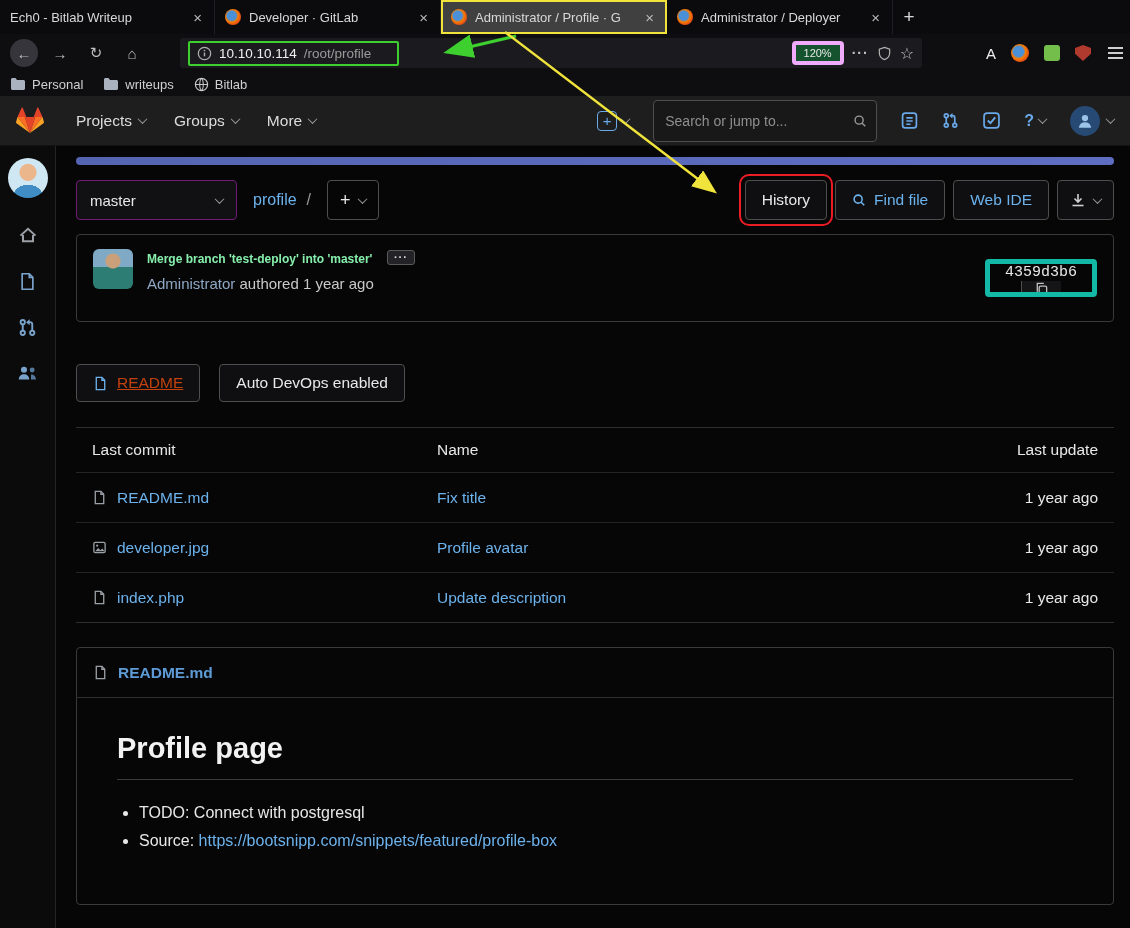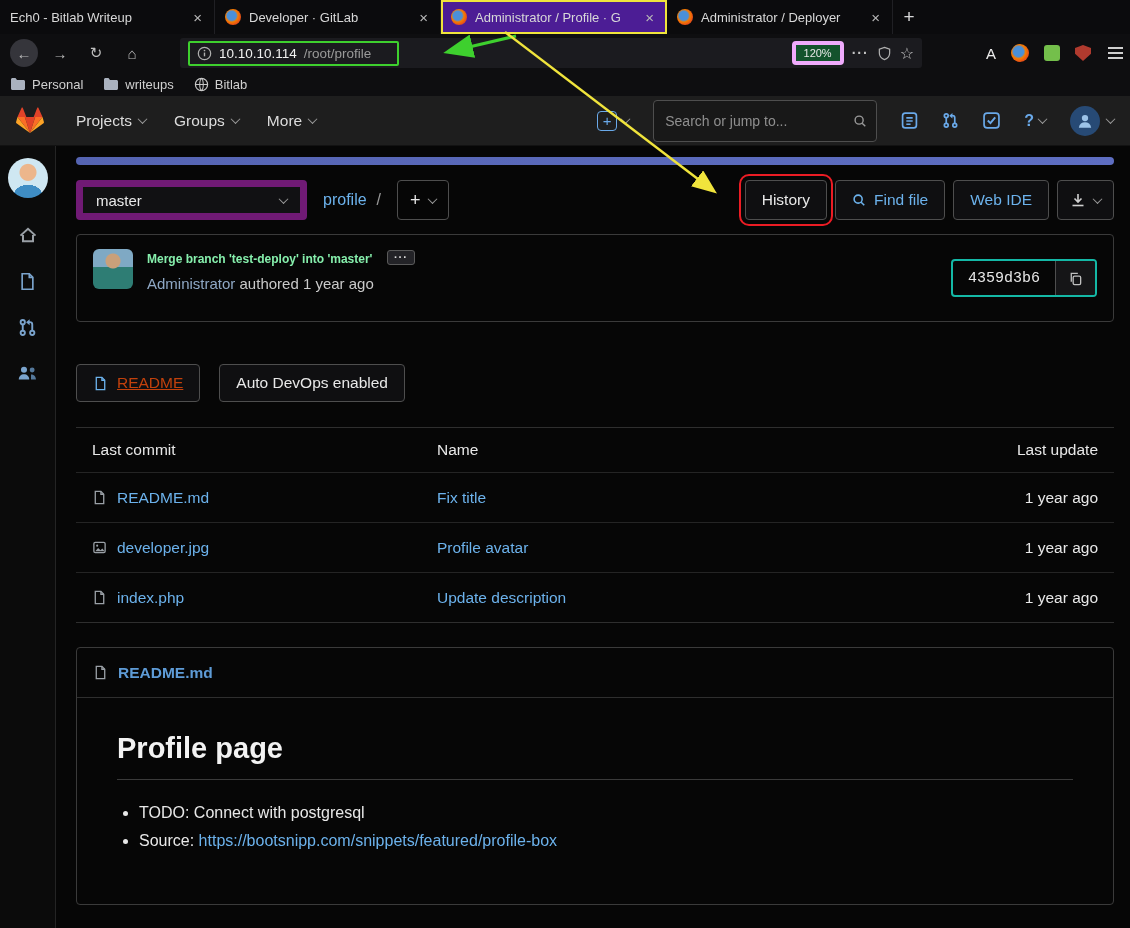--- a/index.html
+++ b/index.html
@@ -5,21 +5,21 @@
   * { box-sizing: border-box; }
   html,body { margin:0; padding:0; background:#000; }
   body { font-family:"Liberation Sans", sans-serif; }
   .stage { position:relative; width:1130px; height:928px; background:#050505; overflow:hidden; }
 
   
   .tabbar { height:34px; background:#0b0b0d; display:flex; align-items:stretch; }
   .tab { width:226px; display:flex; align-items:center; gap:8px; padding:0 10px; color:#d8d8d8;
          font-size:13px; border-right:1px solid #202024; position:relative; }
   .tab.first { width:215px; }
-  .tab.active { background:#4c1d95; box-shadow:inset 0 2px 0 #8ab4f8; }
+  .tab.active { background:#404040; box-shadow:inset 0 2px 0 #8ab4f8; }
   .tab.annot-yellow { outline:2px solid #f0e43c; outline-offset:-2px; z-index:30; }
   .tab-title { flex:1; white-space:nowrap; overflow:hidden; text-overflow:ellipsis; }
   .tab-close { color:#b8b8b8; font-size:15px; padding:0 2px; }
   .favicon { width:16px; height:16px; border-radius:50%; flex:none;
     background: radial-gradient(circle at 42% 42%, #4a90d9 0 34%, #f57c00 48%, #e64a19 72%, #ffca28 100%); }
   .favicon.big { width:18px; height:18px; }
   .newtab { width:32px; display:flex; align-items:center; justify-content:center; color:#d8d8d8; font-size:19px; }
 
   
   .toolbar { height:38px; background:#0e0e10; display:flex; align-items:center; padding:0 10px; gap:8px; }
@@ -83,21 +83,21 @@
       radial-gradient(circle at 50% 36%, #ecb68c 0 8px, rgba(0,0,0,0) 9px),
       radial-gradient(ellipse 14px 10px at 50% 92%, #3f8dc4 0 99%, rgba(0,0,0,0) 100%),
       #cfe7f2; }
   .side-icon { display:flex; }
 
   .main { flex:1; padding:11px 16px 0 20px; min-width:0; }
   .loadbar { height:8px; border-radius:4px; background:linear-gradient(90deg,#5564b2,#5e6ec2);
              margin-bottom:14px; }
 
   .filebar { display:flex; align-items:center; gap:16px; margin-bottom:13px; height:42px; }
-  .branch-select { width:231px; height:40px; border:7px solid #701a75; border-radius:4px;
+  .branch-select { width:161px; height:40px; border:1px solid #701a75; border-radius:4px;
                    background:#111113; color:#e8e8e8; display:flex; align-items:center;
                    justify-content:space-between; padding:0 13px; font-size:15px; }
   .crumbs { font-size:16px; }
   .crumb-link { color:#6cb2ec; text-decoration:none; }
   .crumb-sep { color:#9a9a9a; margin-left:10px; }
   .plus-dd { height:40px; border:1px solid #4e4e4e; border-radius:4px; display:inline-flex;
              align-items:center; gap:8px; padding:0 12px; color:#e8e8e8; }
   .plus-dd .plus { font-size:18px; line-height:1; color:#e8e8e8; }
   .right-btns { margin-left:auto; display:flex; gap:8px; }
   .btn { height:40px; border:1px solid #4e4e4e; background:#0f0f11; border-radius:4px;
@@ -113,22 +113,22 @@
     background:
       radial-gradient(circle at 50% 30%, #caa07a 0 7px, rgba(0,0,0,0) 8px),
       linear-gradient(180deg,#7fa9c4 0 45%, #2e7d74 45% 100%); }
   .commit-text { flex:1; min-width:0; align-self:flex-start; }
   .commit-title { color:#86efac; font-weight:bold; font-size:12px; text-decoration:none; }
   .ellipsis-btn { display:inline-block; margin-left:10px; border:1px solid #5a5a5a; border-radius:3px;
                   background:#232327; color:#ddd; font-size:11px; line-height:13px; padding:0 6px;
                   vertical-align:2px; letter-spacing:1px; font-weight:bold; }
   .commit-meta { margin-top:8px; font-size:15px; color:#c9c9c9; }
   .commit-meta .author { color:#8fa8c5; text-decoration:none; }
-  .sha-group { display:flex; align-items:center; border:2px solid #14b8a6; border-radius:4px;
-               height:38px; overflow:hidden; }
+  .sha-group { display:flex; align-items:center; border:5px solid #14b8a6; border-radius:4px;
+               height:38px; overflow:hidden;flex-direction:column; }
   .sha { padding:0 15px; font-family:"Liberation Mono", monospace; font-size:15px; color:#e8e8e8; }
   .copy-btn { border-left:1px solid #4e4e4e; width:40px; height:100%; display:flex;
               align-items:center; justify-content:center; background:#151517; }
 
   .badge-row { display:flex; gap:19px; margin-bottom:25px; }
   .badge-btn { height:38px; border:1px solid #4e4e4e; background:#0f0f11; border-radius:4px;
                color:#e8e8e8; font-size:15.5px; padding:0 16px; display:inline-flex;
                align-items:center; gap:9px; font-family:"Liberation Sans",sans-serif; }
   .badge-btn.blue { color:#c2410c;text-decoration:underline; }
 

